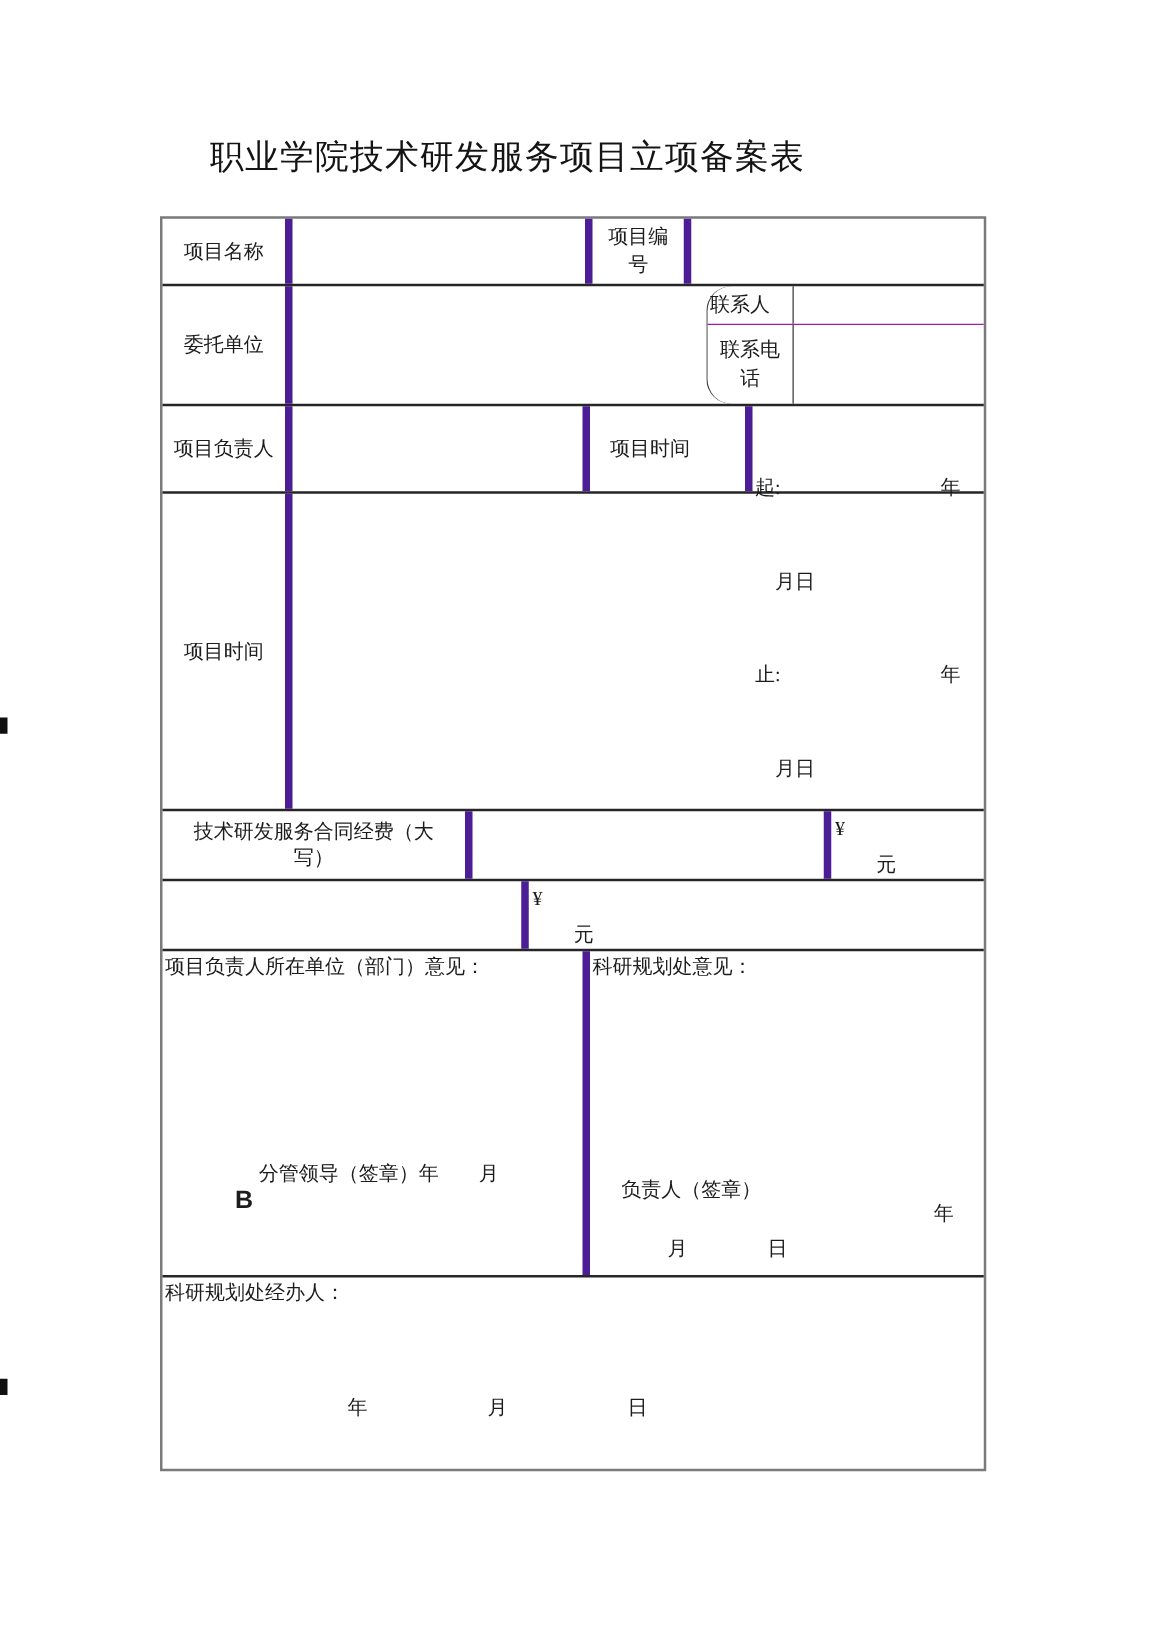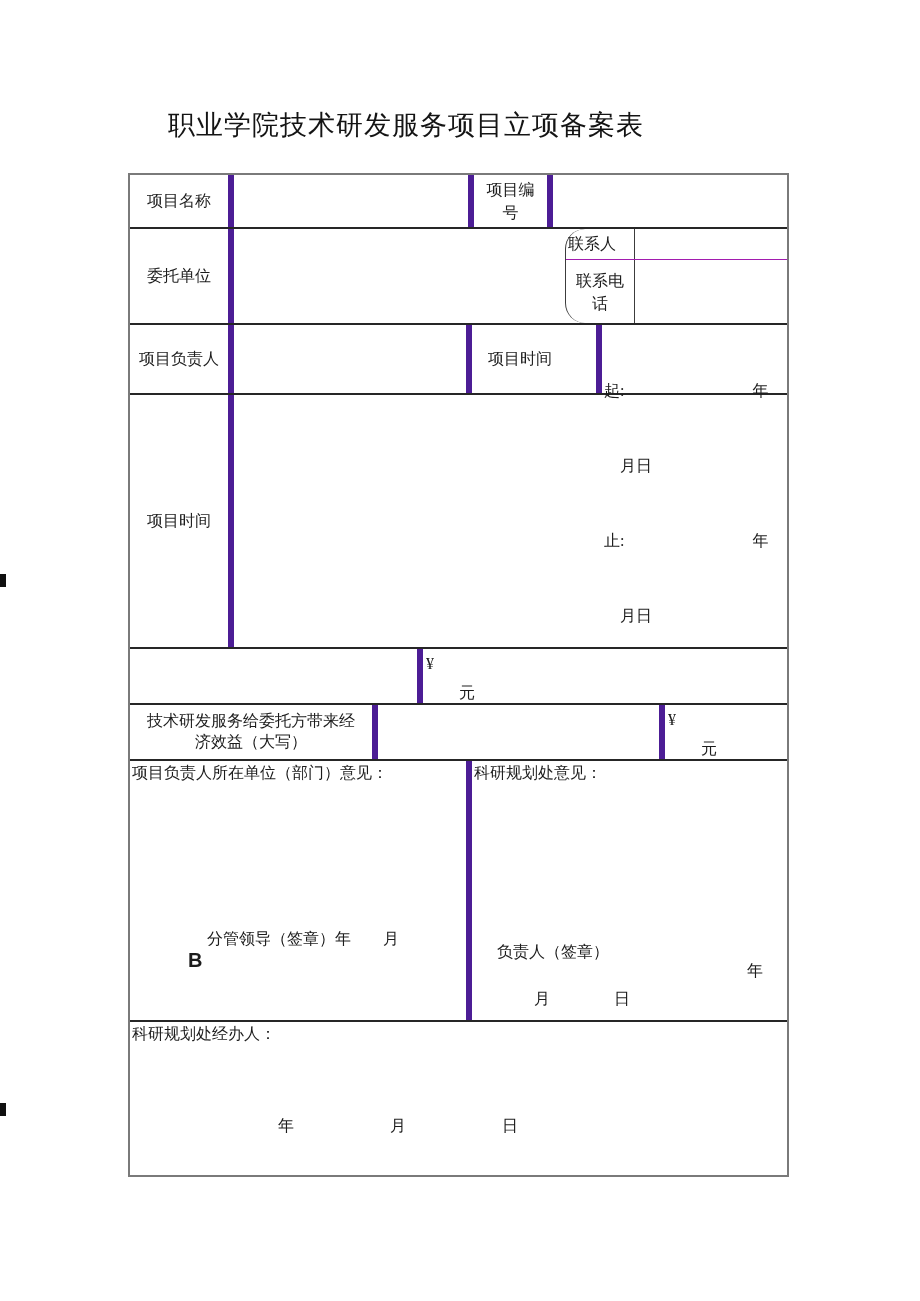--- a/index.html
+++ b/index.html
@@ -106,31 +106,31 @@
       <div>　月日</div>
     </div>
   </div>
 
   <div class="row r4">
     <div class="cell label w98">项目时间</div>
     <div class="cell fill"></div>
   </div>
 
   <div class="row r5">
+    <div class="cell label w242 fee-label">
+      <span>技术研发服务合同经费（大写）</span>
+    </div>
     <div class="cell w287"></div>
     <div class="cell fill amount">
       <div class="yen">¥</div>
       <div class="yuan">元</div>
     </div>
   </div>
 
   <div class="row r6">
-    <div class="cell label w242 benefit-label">
-      <span>技术研发服务给委托方带来经济效益（大写）</span>
-    </div>
     <div class="cell w287"></div>
     <div class="cell fill amount">
       <div class="yen">¥</div>
       <div class="yuan">元</div>
     </div>
   </div>
 
   <div class="row r7">
     <div class="cell w336">
       <span class="opinion-title">项目负责人所在单位（部门）意见：</span>

